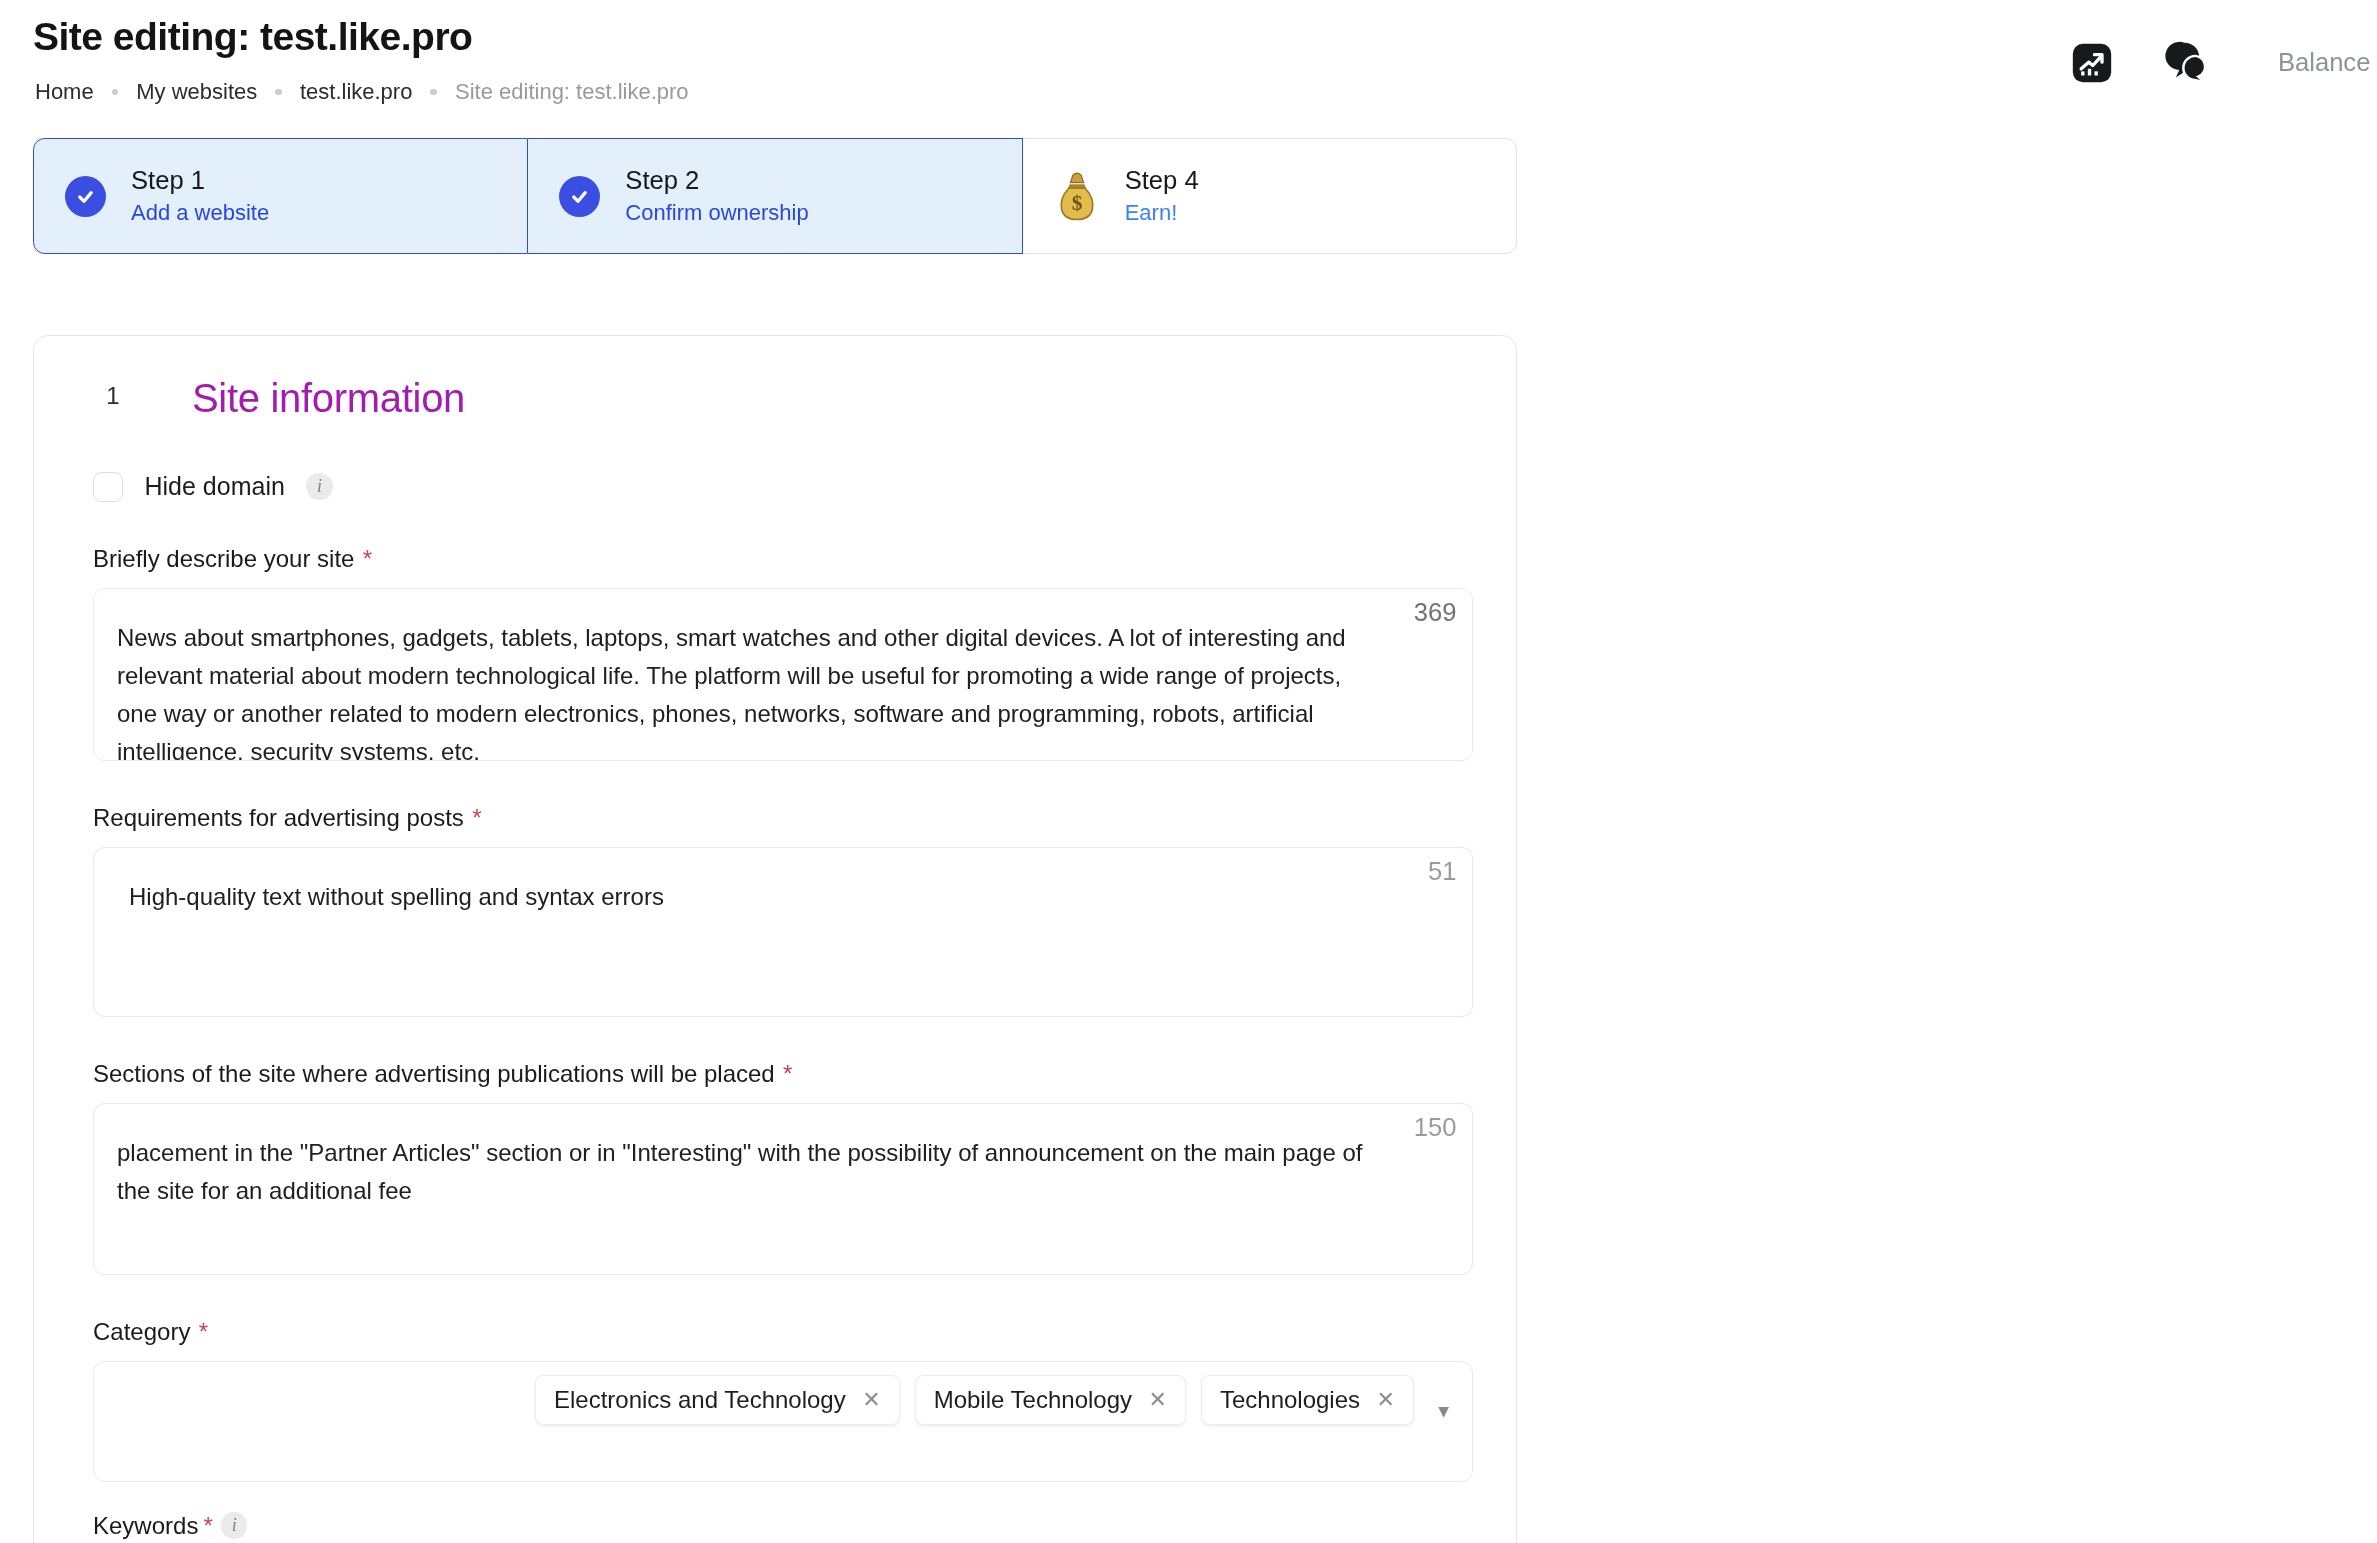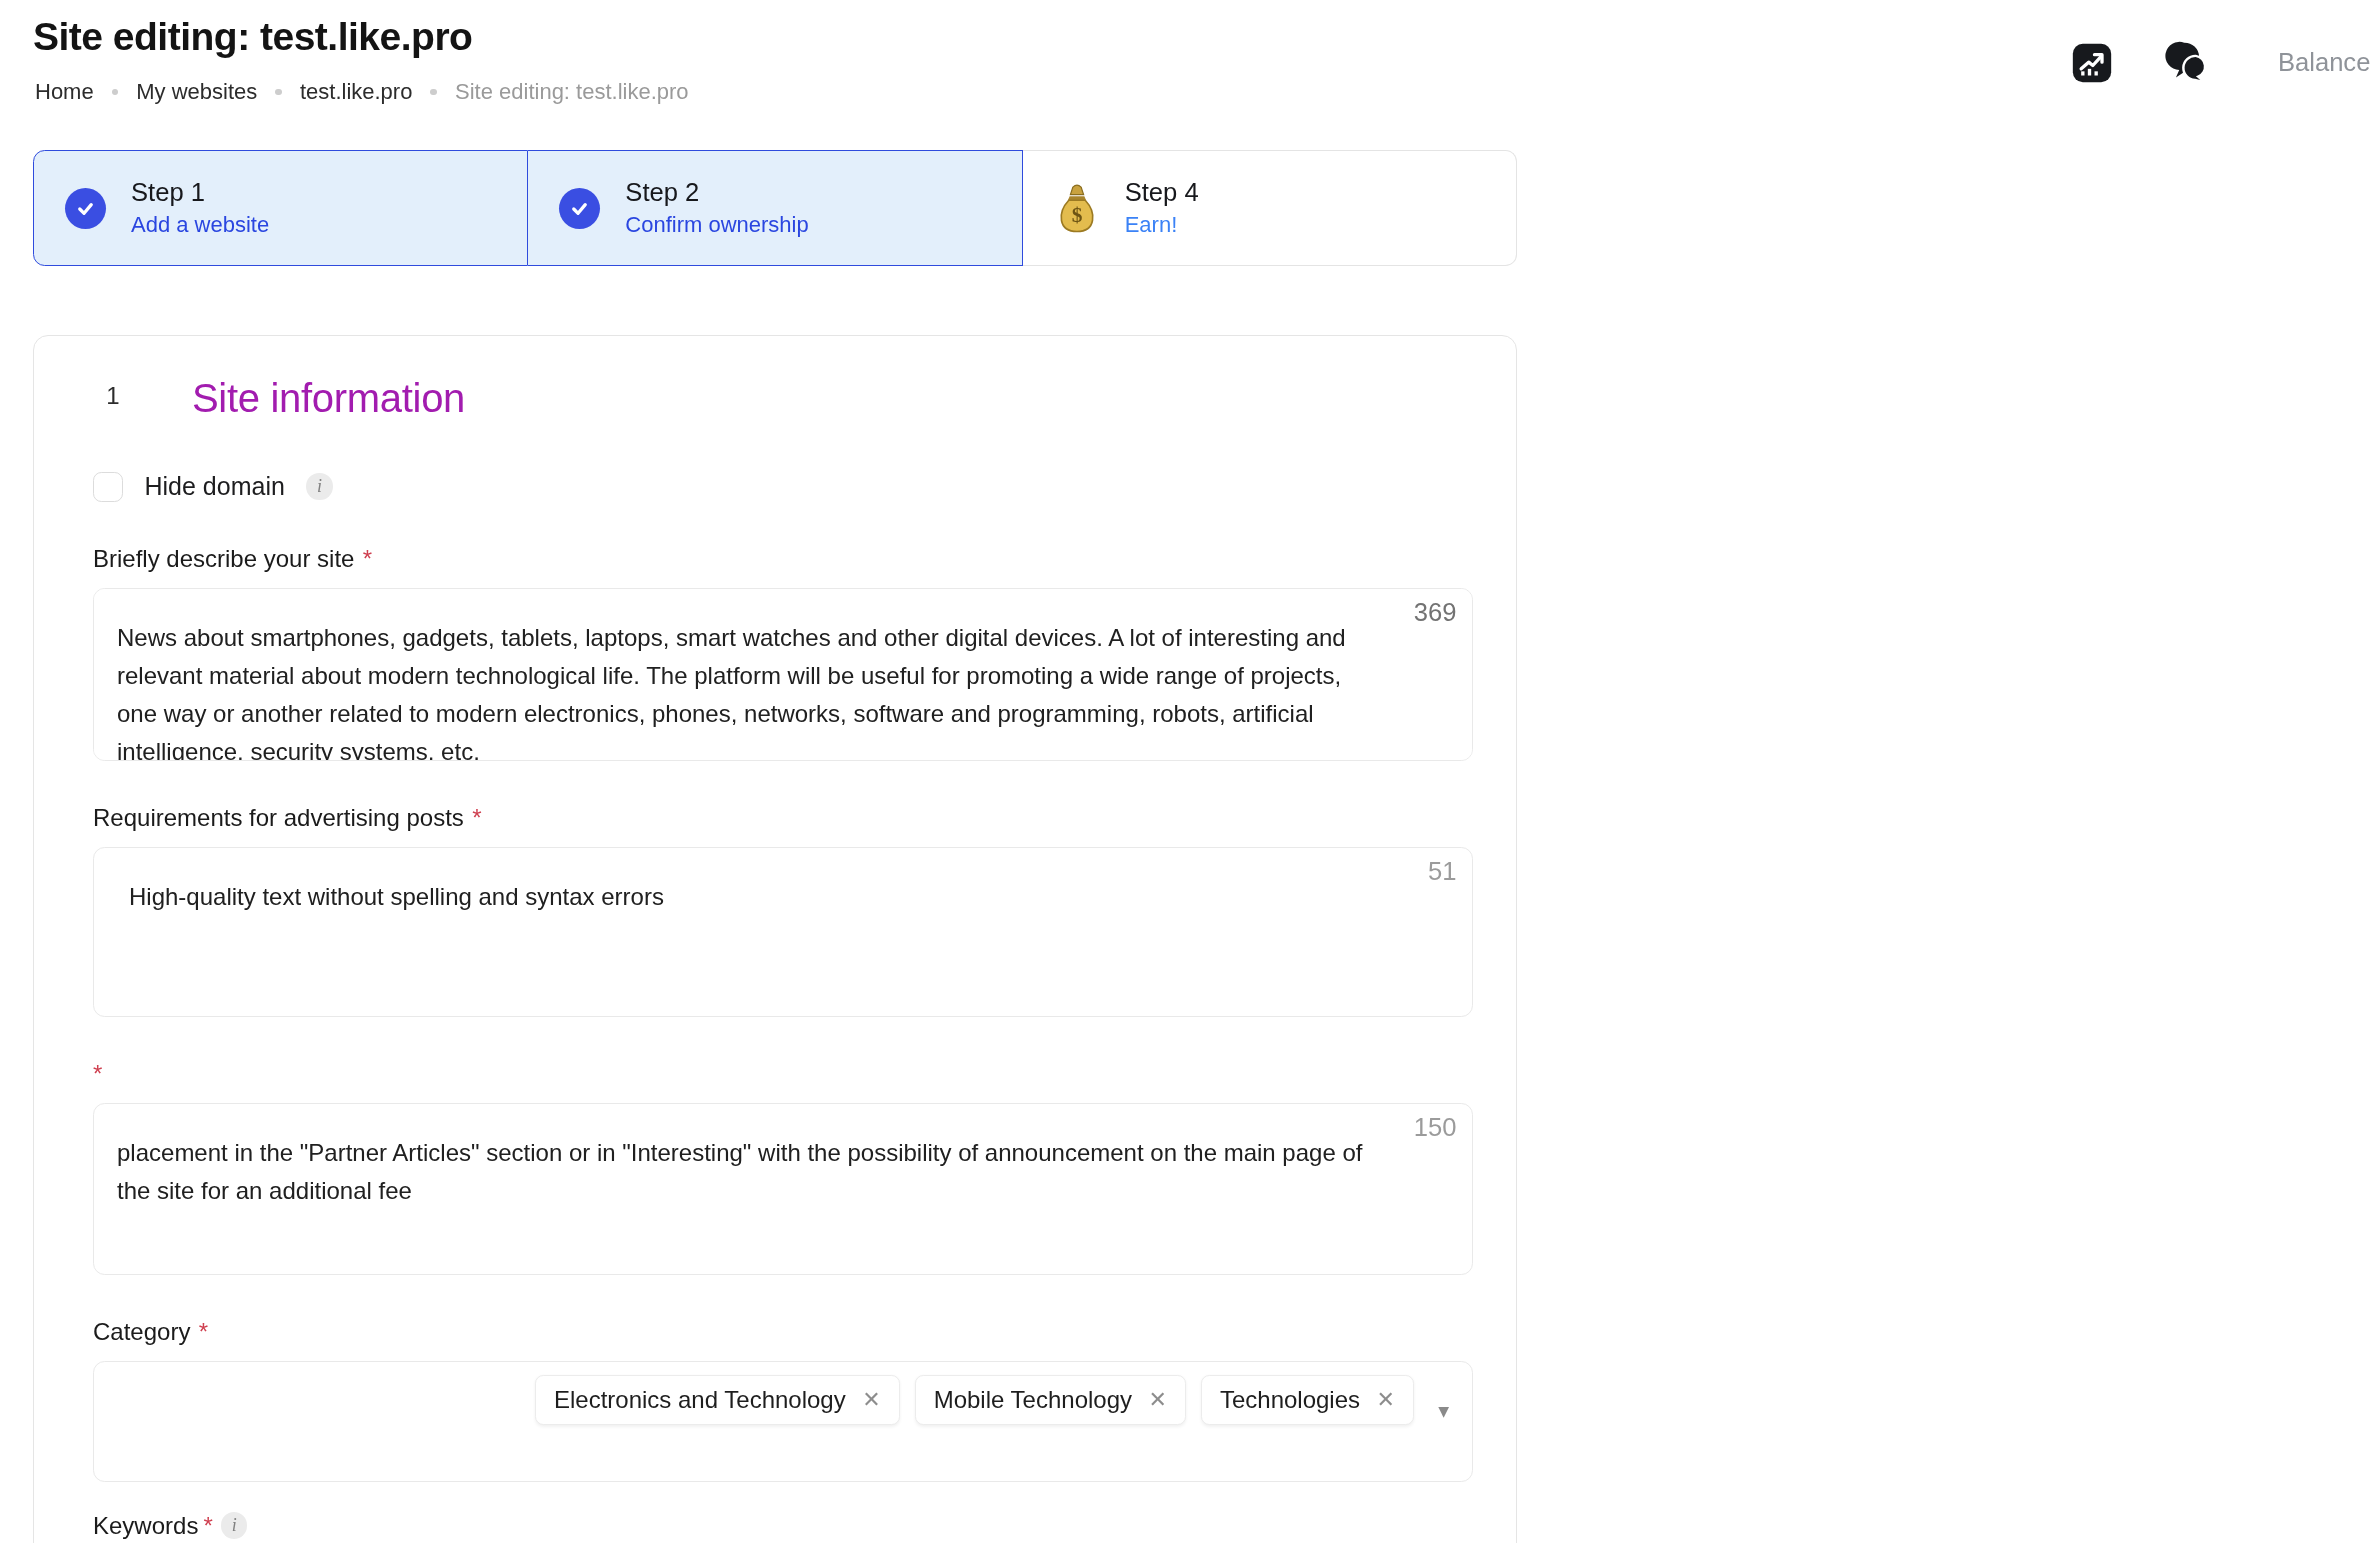--- a/index.html
+++ b/index.html
@@ -14,21 +14,21 @@
                  gap:18px; font-size:22px; color:#2c2c2c;text-align:right; }
   .crumb { cursor:pointer; }
   .crumb.current { color:#9a9a9a; cursor:default; }
   .crumb-sep { width:6.6px; height:6.6px; border-radius:50%; background:#cdcdcd; }
 
   .top-actions { position:absolute; top:41px; right:6.6px; display:flex; align-items:center; }
   .icon-btn { display:flex; align-items:center; justify-content:center; cursor:pointer; }
   .balance-label { margin-left:68px; font-size:25.6px; color:#8f9399; cursor:pointer; }
 
   
-  .steps { position:absolute; left:33px; top:150px; width:1484px; height:116px; display:flex; }
+  .steps { position:absolute; left:33px; top:138px; width:1484px; height:116px; display:flex; }
   .step { flex:1; display:flex; align-items:center; gap:25px; padding-left:31px;
           background:#e3effb; border:0.8px solid #2f4bdd; cursor:pointer; }
   .step.s1 { border-radius:11.6px 0 0 11.6px; }
   .step.s2 { border-left:none; }
   .step.s3 { border:1.7px solid #2742df; border-radius:5px; }
   .step.s4 { background:#ffffff; border:0.8px solid #e4e4e4; border-left:none;
              border-radius:0 11.6px 11.6px 0; }
   .step-text { display:flex; flex-direction:column; gap:4.1px; }
   .step-title { font-size:25.6px; color:#17181c; }
   .step-sub { font-size:22px; color:#2a46e0; }
@@ -178,20 +178,21 @@
     <div class="field-label">
       <span>Requirements for advertising posts</span>
       <span class="req">*</span>
     </div>
     <div class="ta-wrap">
       <textarea class="ta h2x" style="">High-quality text without spelling and syntax errors</textarea>
       <span class="count gray">51</span>
     </div>
 
     <div class="field-label">
+      <span>Sections of the site where advertising publications will be placed</span>
       <span class="req">*</span>
     </div>
     <div class="ta-wrap">
       <textarea class="ta h3x" style="">placement in the "Partner Articles" section or in "Interesting" with the possibility of announcement on the main page of the site for an additional fee</textarea>
       <span class="count gray">150</span>
     </div>
 
     <div class="field-label">
       <span>Category</span>
       <span class="req">*</span>

